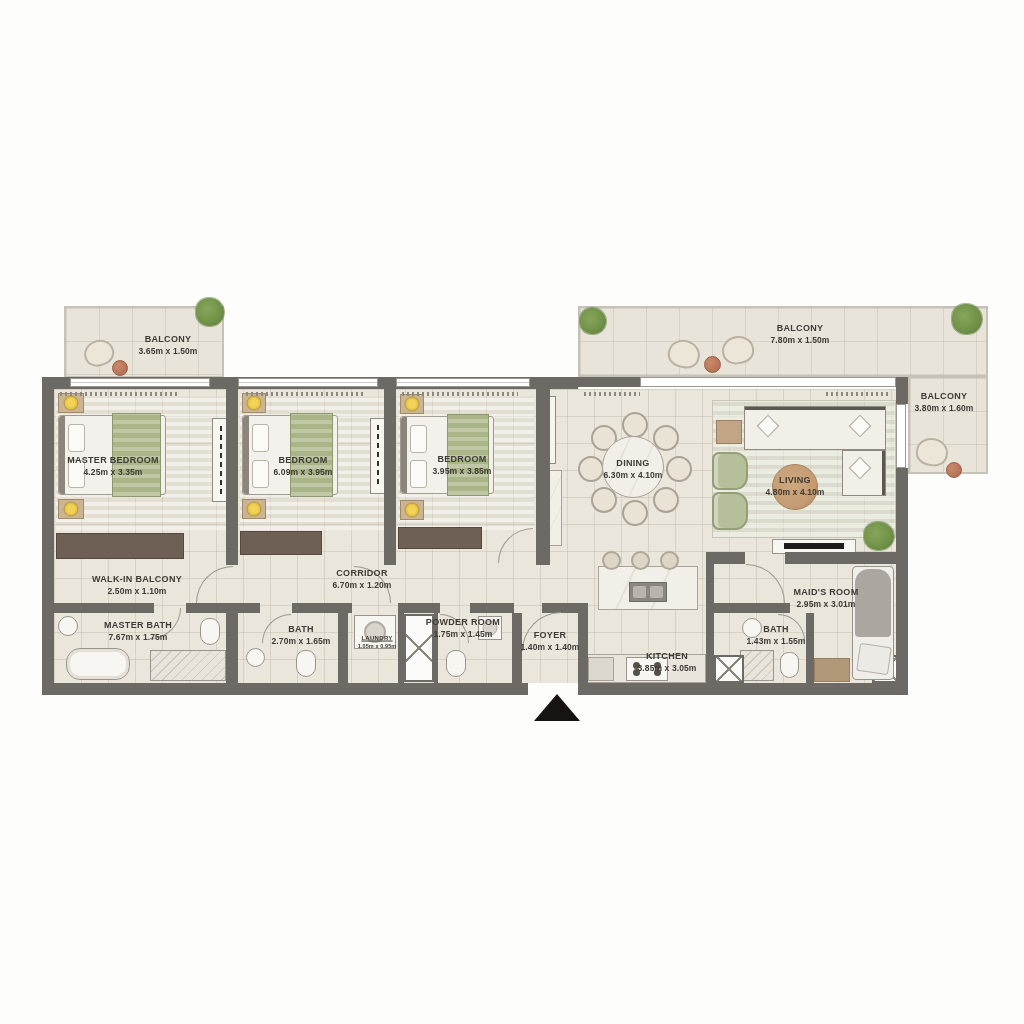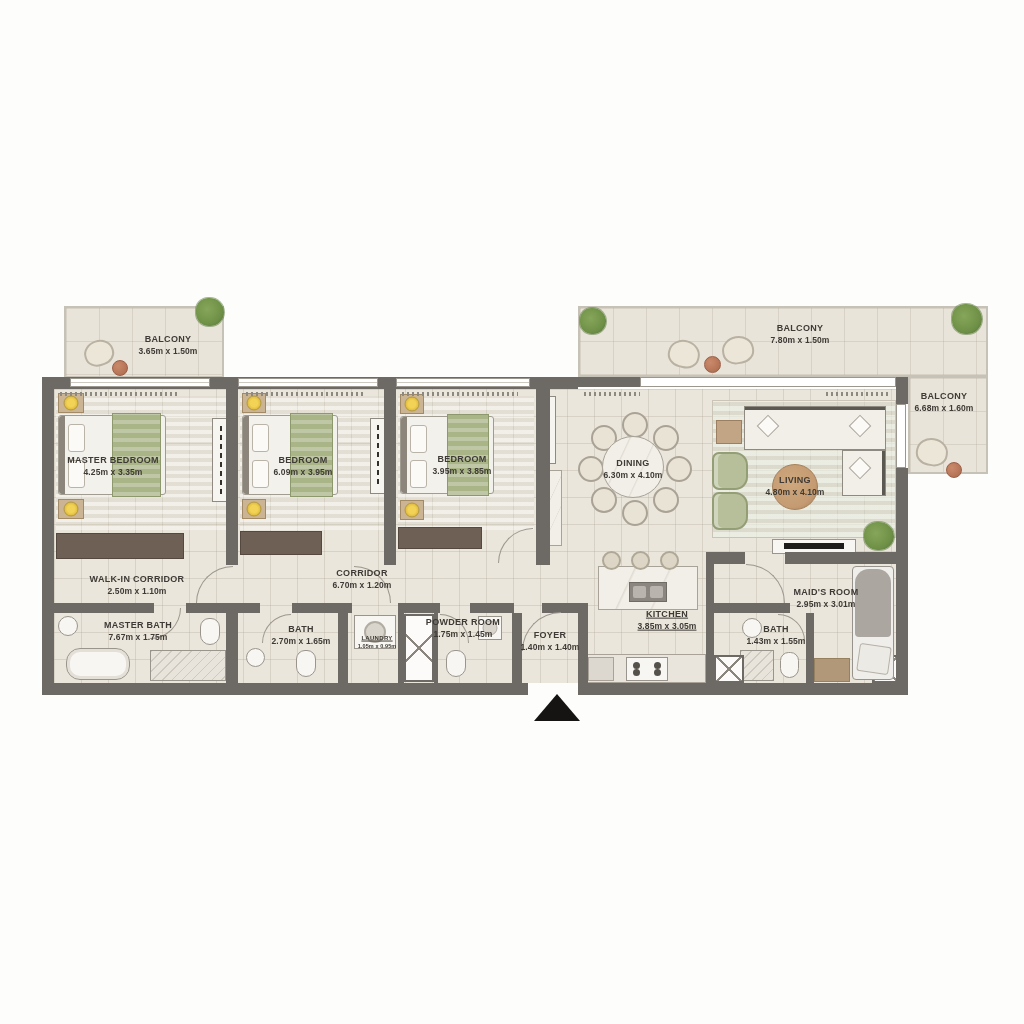--- a/index.html
+++ b/index.html
@@ -285,32 +285,32 @@
   <div class="lbl" style="left:462px;top:465px;">
     <span class="rn">BEDROOM</span>
     <span class="rd">3.95m x 3.85m</span>
   </div>
   <div class="lbl" style="left:800px;top:334px;">
     <span class="rn">BALCONY</span>
     <span class="rd">7.80m x 1.50m</span>
   </div>
   <div class="lbl" style="left:944px;top:402px;">
     <span class="rn">BALCONY</span>
-    <span class="rd">6.68m x 1.60m</span>
+    <span class="rd">3.80m x 1.60m</span>
   </div>
   <div class="lbl" style="left:633px;top:469px;">
     <span class="rn">DINING</span>
     <span class="rd">6.30m x 4.10m</span>
   </div>
   <div class="lbl" style="left:795px;top:486px;">
     <span class="rn">LIVING</span>
     <span class="rd">4.80m x 4.10m</span>
   </div>
   <div class="lbl" style="left:137px;top:585px;">
-    <span class="rn">WALK-IN CORRIDOR</span>
+    <span class="rn">WALK-IN BALCONY</span>
     <span class="rd">2.50m x 1.10m</span>
   </div>
   <div class="lbl" style="left:362px;top:579px;">
     <span class="rn">CORRIDOR</span>
     <span class="rd">6.70m x 1.20m</span>
   </div>
   <div class="lbl" style="left:138px;top:631px;">
     <span class="rn">MASTER BATH</span>
     <span class="rd">7.67m x 1.75m</span>
   </div>
@@ -323,21 +323,21 @@
     <span class="rd">1.05m x 0.95m</span>
   </div>
   <div class="lbl" style="left:463px;top:628px;">
     <span class="rn">POWDER ROOM</span>
     <span class="rd">1.75m x 1.45m</span>
   </div>
   <div class="lbl" style="left:550px;top:641px;">
     <span class="rn">FOYER</span>
     <span class="rd">1.40m x 1.40m</span>
   </div>
-  <div class="lbl" style="left:667px;top:620px;text-decoration:underline;">
+  <div class="lbl" style="left:667px;top:662px;">
     <span class="rn">KITCHEN</span>
     <span class="rd">3.85m x 3.05m</span>
   </div>
   <div class="lbl" style="left:776px;top:635px;">
     <span class="rn">BATH</span>
     <span class="rd">1.43m x 1.55m</span>
   </div>
   <div class="lbl" style="left:826px;top:598px;">
     <span class="rn">MAID'S ROOM</span>
     <span class="rd">2.95m x 3.01m</span>

